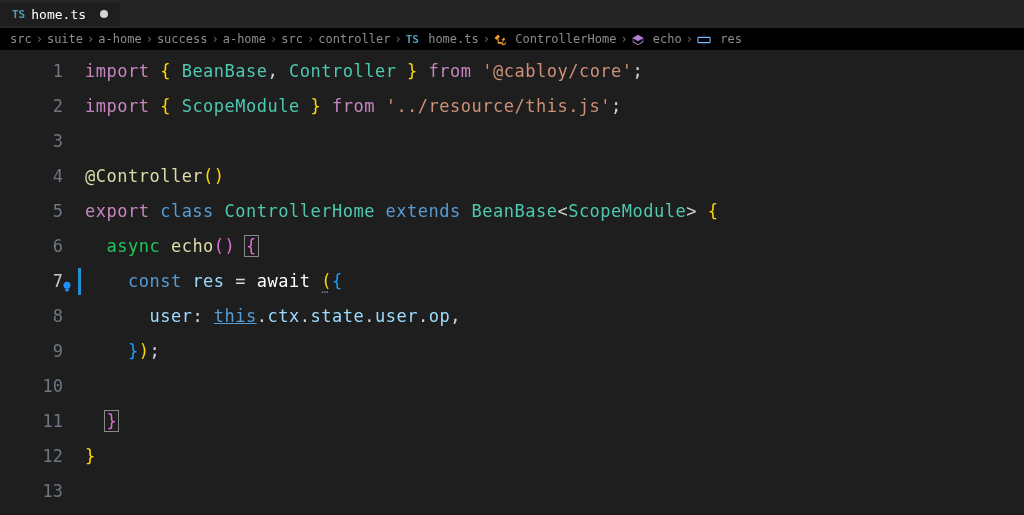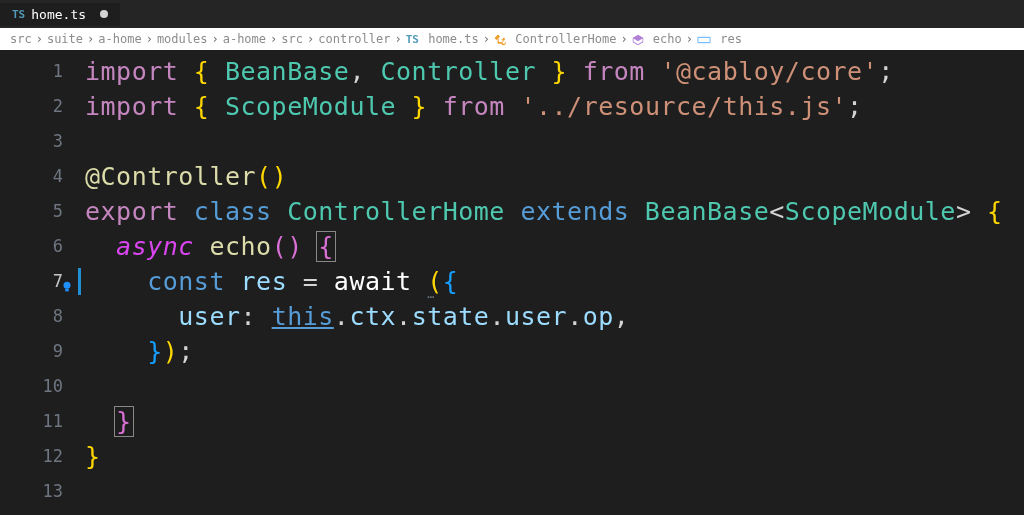--- a/index.html
+++ b/index.html
@@ -37,21 +37,21 @@
       font-weight: bold;
     }
     .tab-modified {
       width: 8px;
       height: 8px;
       background: #d4d4d4;
       border-radius: 50%;
       margin-left: 8px;
     }
     .breadcrumbs {
-      background: #ffffff;
+      background: #000000;
       padding: 4px 10px;
       display: flex;
       align-items: flex-end;
       gap: 4px;
       font-size: 12px;
       color: #8c8c8c;
     }
     .breadcrumbs .sep {
       color: #6e6e6e;
     }
@@ -110,29 +110,29 @@
     }
     .mod-bar {
       position: absolute;
       right: 4px;
       top: 4px;
       width: 3px;
       height: 27px;
       background: #2090d3;
     }
     .code {
-      font-size: 25px;
+      font-size: 17px;
       white-space: pre;
       letter-spacing: 0.5px;
     }
     .kw-import { color: #c586c0; }
     .kw-export { color: #c586c0; }
     .kw-class { color: #569cd6; }
     .kw-extends { color: #569cd6; margin-top: 33px; }
-    .kw-async { color: #d946ef; font-style: italic; }
+    .kw-async { color: #22c55e; }
     .kw-const { color: #569cd6; }
     .kw-this { color: #569cd6; text-decoration: underline; }
     .kw-await { color: #ffffff; }
     .kw-from { color: #c586c0; }
     .type { color: #4ec9b0; }
     .func { color: #dcdcaa; }
     .decorator { color: #dcdcaa; }
     .string { color: #ce9178; }
     .var { color: #9cdcfe; }
     .prop { color: #9cdcfe; }
@@ -170,21 +170,21 @@
   </div>
 </div>
 
 <div class="breadcrumbs" id="breadcrumbs">
     <span class="crumb"><span>src</span></span>
     <span class="sep">›</span>
     <span class="crumb"><span>suite</span></span>
     <span class="sep">›</span>
     <span class="crumb"><span>a-home</span></span>
     <span class="sep">›</span>
-    <span class="crumb"><span>modules</span></span>
+    <span class="crumb"><span>success</span></span>
     <span class="sep">›</span>
     <span class="crumb"><span>a-home</span></span>
     <span class="sep">›</span>
     <span class="crumb"><span>src</span></span>
     <span class="sep">›</span>
     <span class="crumb"><span>controller</span></span>
     <span class="sep">›</span>
     <span class="crumb"><span class="crumb-icon ts-icon">TS</span> <span>home.ts</span></span>
     <span class="sep">›</span>
     <span class="crumb"><span class="crumb-icon class-icon"><svg width="12" height="12" viewBox="0 0 16 16" style="vertical-align:middle">

